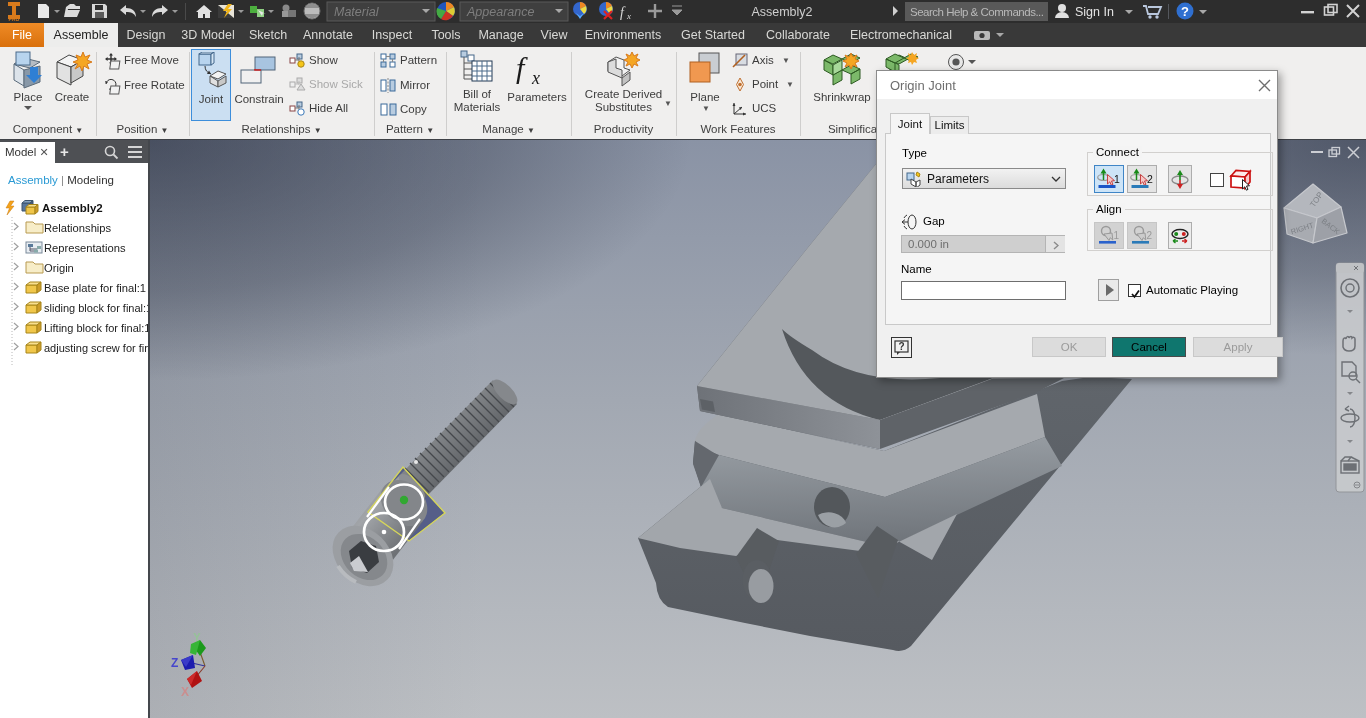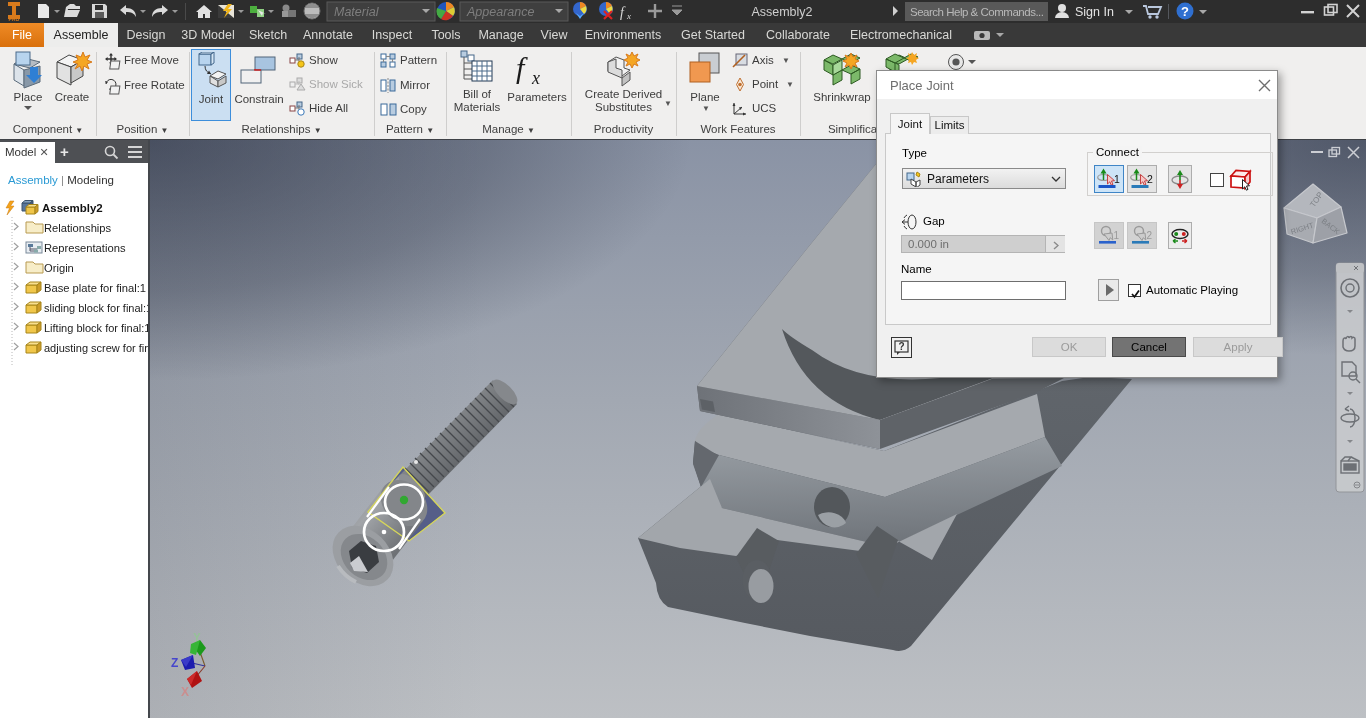--- a/index.html
+++ b/index.html
@@ -543,21 +543,21 @@
   <g>
     <rect x="1311" y="151" width="12" height="2" fill="#ccced4"></rect>
     <rect x="1329" y="150" width="7.5" height="6.5" fill="none" stroke="#ccced4" stroke-width="1.3"></rect>
     <rect x="1332" y="147.5" width="7.5" height="6.5" fill="none" stroke="#ccced4" stroke-width="1.3"></rect>
     <path d="M1348,147 l11,11 M1359,147 l-11,11" stroke="#ccced4" stroke-width="1.5"></path>
   </g>
 </svg>
 </div>
 <div id="dialog" class="abs">
   <div class="abs" style="left:0;top:0;width:400px;height:28px;background:#ffffff;">
-    <span class="abs" style="left:13px;top:7px;font-size:13px;color:#6e6e6e;">Place Joint</span>
+    <span class="abs" style="left:13px;top:7px;font-size:13px;color:#6e6e6e;">Origin Joint</span>
     <svg class="abs" style="left:381;top:8" width="13" height="13">
         <path d="M1,1 L12,12 M12,1 L1,12" stroke="#6e6e6e" stroke-width="1.4"></path>
       </svg>
   </div>
 
   <div class="abs" style="left:13px;top:42px;width:40px;height:21px;background:#f5f5f5;border:1px solid #c8c8c8;border-bottom:none;font-size:11.5px;color:#111;text-align:center;line-height:20px;z-index:3;">Joint</div>
   <div class="abs" style="left:53px;top:45px;width:39px;height:18px;background:#ececec;border:1px solid #c8c8c8;border-bottom:none;font-size:11.5px;color:#111;text-align:center;line-height:17px;z-index:2;">Limits</div>
   <div class="abs" style="left:8px;top:62px;width:386px;height:192px;background:#f5f5f5;border:1px solid #c9c9c9;z-index:1;"></div>
 
   <div class="abs" style="left:25px;top:76px;font-size:11.5px;color:#000;z-index:4;">Type</div>
@@ -622,20 +622,23 @@
     </svg>
   </div>
   <div class="abs" style="left:333px;top:102px;width:14px;height:14px;background:#fff;border:1px solid #444;z-index:5;"></div>
   <svg class="abs" style="left:351;top:96;z-index:5" width="26" height="26" viewBox="0 0 26 26">
     <path d="M3,9 L8,3.5 L22,4.5 L17,10 Z" fill="#fdeaea" stroke="#cc1111" stroke-width="1.7"></path>
     <path d="M3,9 L17,10 L17,21 L3,20 Z" fill="#ffffff" stroke="#cc1111" stroke-width="1.7"></path>
     <path d="M17,10 L22,4.5 L22,15 L17,21 Z" fill="#f6caca" stroke="#cc1111" stroke-width="1.7"></path>
     <path d="M14.5,12.5 v9.5 l2.3,-2.2 1.5,3.4 1.7,-0.8 -1.5,-3.4 3,-0.3 Z" fill="#ffffff" stroke="#222" stroke-width="1"></path>
   </svg>
 
+  <div class="gbox" style="left:210px;top:138px;width:186px;height:42px;z-index:4;">
+      <div class="glab">Align</div>
+    </div>
   <div class="abs" style="left:217px;top:151px;width:30px;height:27px;background:#d2d2d2;border:1px solid #c6c6c6;z-index:5;">
     <svg style="margin:2px 0 0 2px" width="24" height="21" viewBox="0 0 24 21">
       <circle cx="9" cy="6" r="4.5" fill="none" stroke="#9a9a9a" stroke-width="1.4"></circle>
       <path d="M7,9 l5,6.5 1.2,-2.8 2.6,2.2 -0.8,-6.9 Z" fill="#cccccc" stroke="#9a9a9a"></path>
       <text x="16.5" y="13.5" font-size="10" fill="#9a9a9a">1</text>
       <rect x="2" y="16" width="17" height="2.6" fill="#2a62cc"></rect>
     </svg>
   </div>
   <div class="abs" style="left:250px;top:151px;width:30px;height:27px;background:#d2d2d2;border:1px solid #c6c6c6;z-index:5;">
     <svg style="margin:2px 0 0 2px" width="24" height="21" viewBox="0 0 24 21">
@@ -668,15 +671,15 @@
   <div class="abs" style="left:269px;top:213px;font-size:11.5px;color:#000;z-index:5;">Automatic Playing</div>
 
   <div class="abs" style="left:14px;top:266px;width:21px;height:21px;background:#f0f0f0;border:1px solid #333;z-index:4;">
     <svg style="margin:2px 0 0 2px" width="15" height="16" viewBox="0 0 15 16">
       <rect x="1" y="1" width="13" height="11" fill="none" stroke="#333" stroke-width="1.2"></rect>
       <path d="M3,12 v3 l3,-3" fill="#333"></path>
       <text x="7.5" y="10" font-size="10" font-weight="bold" fill="#333" text-anchor="middle">?</text>
     </svg>
   </div>
   <div class="btn" style="left:155px;top:266px;width:74px;height:20px;line-height:19px;color:#9b9b9b;background:#dcdcdc;border-color:#c8c8c8;z-index:4;">OK</div>
-  <div class="btn" style="left:235px;top:266px;width:74px;height:20px;line-height:19px;color:#000;background:#737373;border-color:#4a4a4a;z-index:4;">Cancel</div>
+  <div class="btn" style="left:235px;top:266px;width:74px;height:20px;line-height:19px;color:#000;background:#0f766e;border-color:#4a4a4a;z-index:4;">Cancel</div>
   <div class="btn" style="left:316px;top:266px;width:90px;height:20px;line-height:19px;color:#9b9b9b;background:#dcdcdc;border-color:#c8c8c8;z-index:4;">Apply</div>
 </div>
 
 </body></html>

